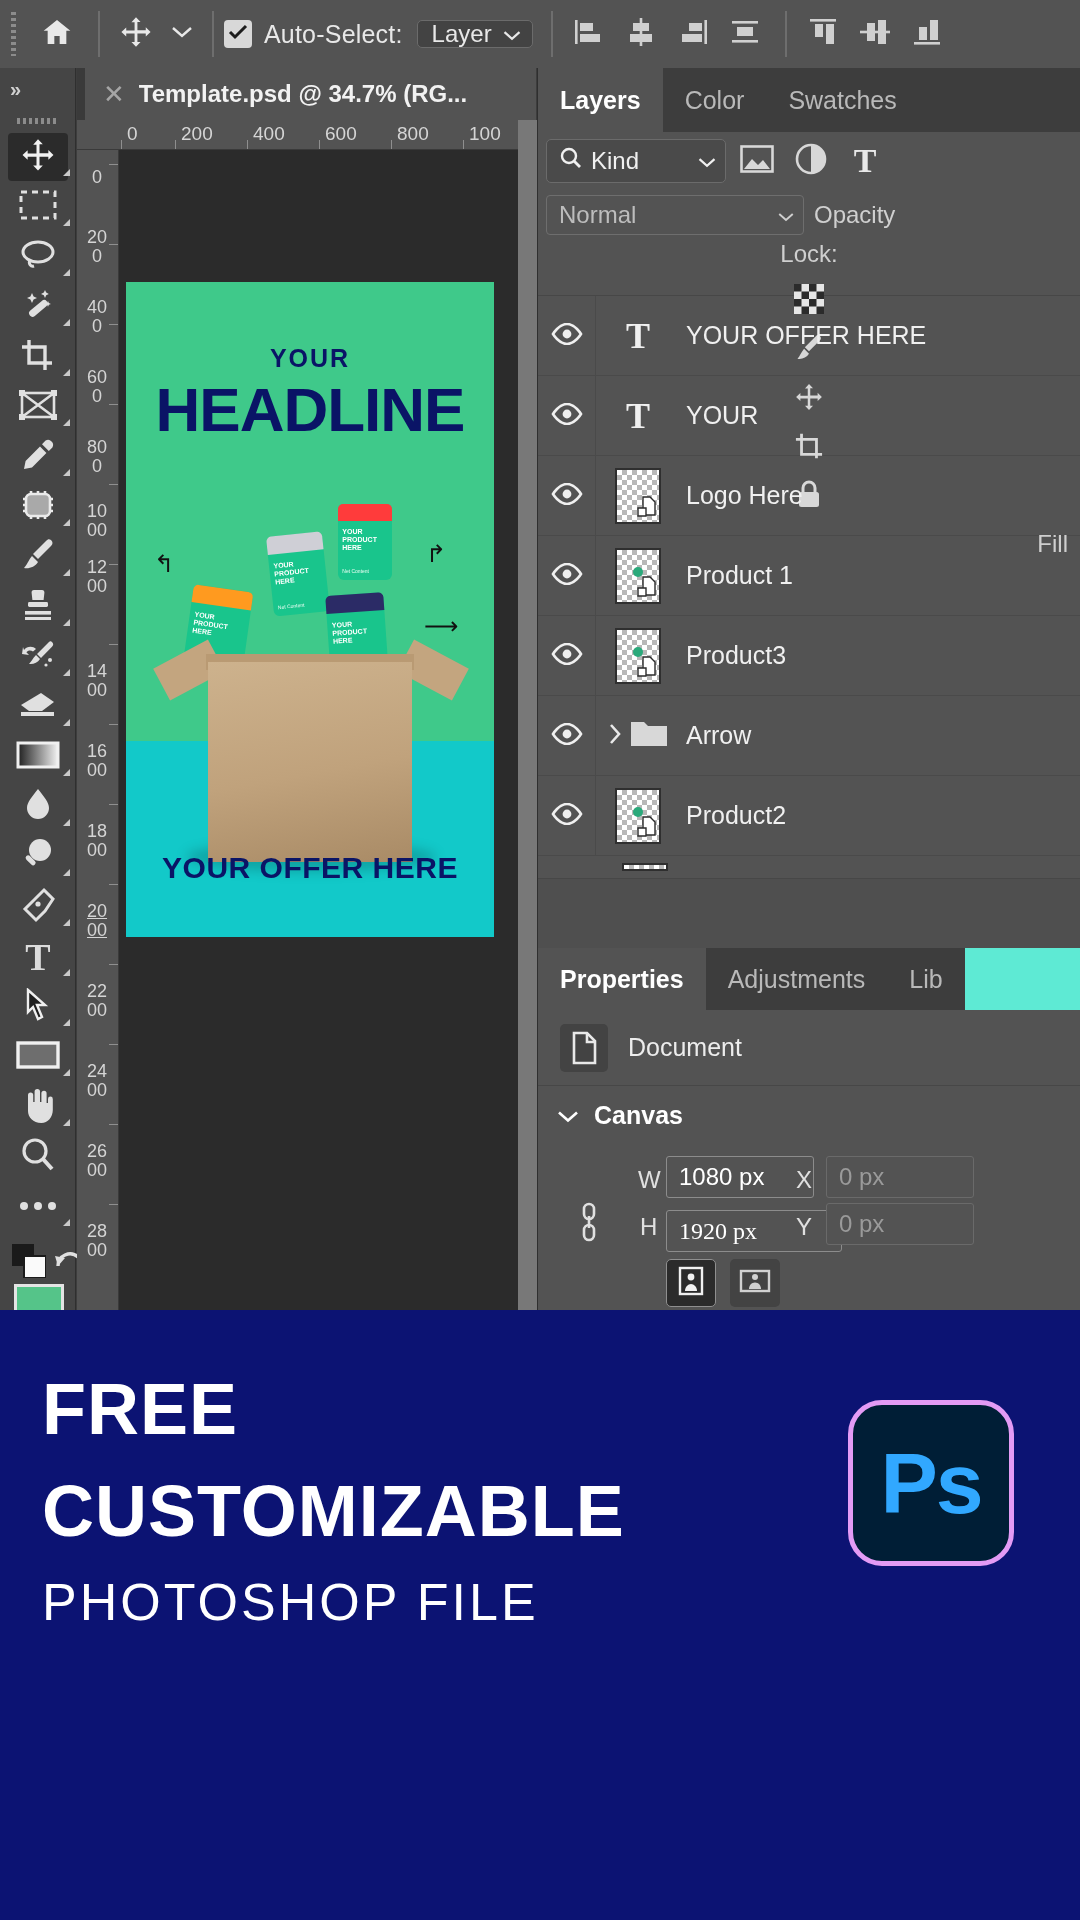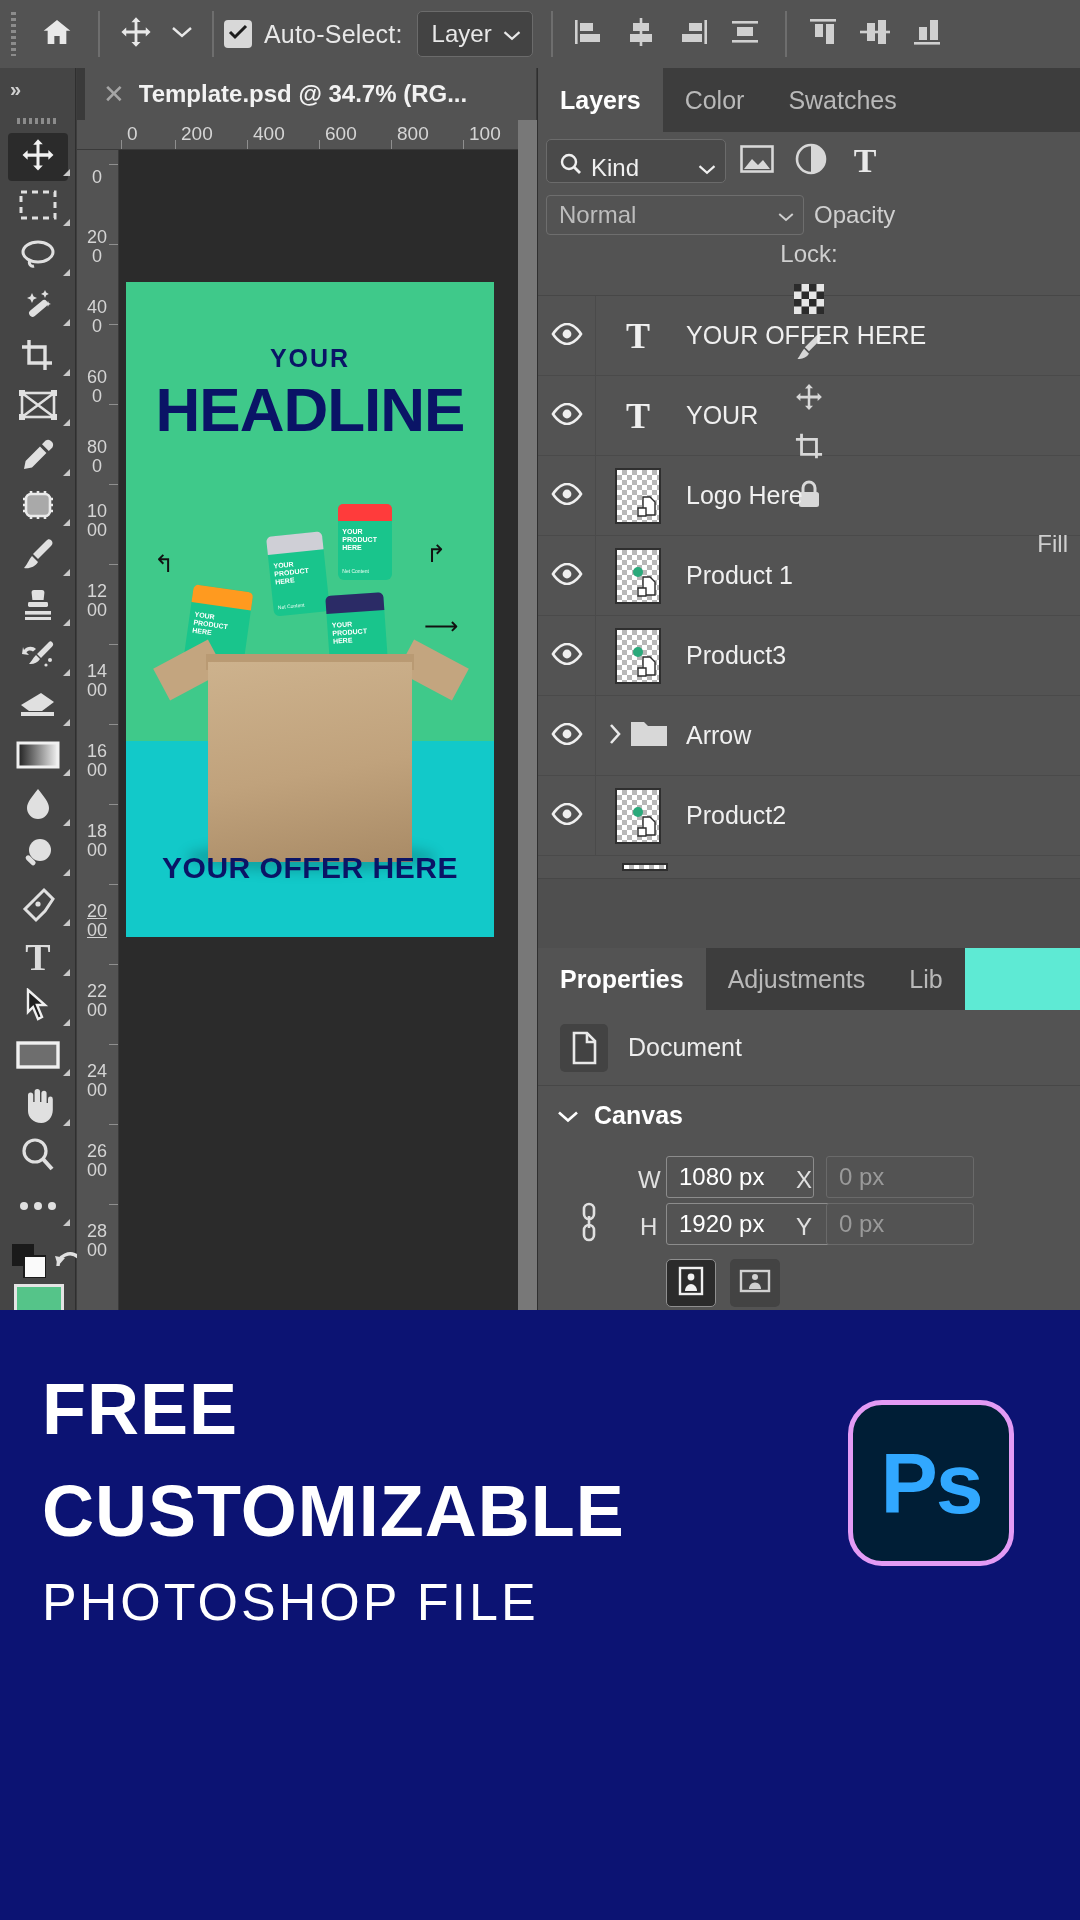--- a/index.html
+++ b/index.html
@@ -23,21 +23,21 @@
   .ob-home { width: 62px; display:flex; align-items:center; justify-content:center; }
   .ob-sep { width: 2px; height: 46px; background: #6e6e6e; margin: 0 10px; }
   .ob-tool { width: 52px; display:flex; align-items:center; justify-content:center; }
   .ob-chev { width: 40px; display:flex; align-items:center; justify-content:center; }
   .ob-check {
     width: 28px; height: 28px; background: #d8d8d8; border-radius: 4px;
     display:flex; align-items:center; justify-content:center; margin-right: 12px;
   }
   .ob-label { color: #e8e8e8; font-size: 25px; letter-spacing: .2px; }
   .ob-select {
-    margin-left: 14px; height: 46px; min-width: 108px; background: #434343;
+    margin-left: 14px; height: 28px; min-width: 108px; background: #434343;
     border: 1px solid #6b6b6b; border-radius: 5px;
     display: flex; align-items: center; justify-content: space-between;
     padding: 0 10px 0 14px; color: #e8e8e8; font-size: 24px; gap: 10px;
   }
   .align-group { display: flex; align-items: center; }
   .align-btn { width: 52px; height: 68px; display:flex; align-items:center; justify-content:center; }
 
   
   .toolbar {
     position: absolute; left: 0; top: 68px; width: 76px; height: 1242px;
@@ -148,21 +148,21 @@
   .panel-tabs { display: flex; height: 64px; background: #3d3d3d; align-items: stretch; }
   .ptab {
     display: flex; align-items: center; padding: 0 22px;
     color: #b9b9b9; font-size: 25px; background: #3d3d3d;
   }
   .ptab.active { background: #535353; color: #ffffff; font-weight: bold; }
   .layers-body { background: #535353; }
   .filter-row { display: flex; align-items: center; height: 58px; padding: 0 8px; gap: 8px; }
   .kind-select {
     flex: 0 0 auto; width: 180px; height: 44px; background: #4a4a4a;
-    border: 1px solid #6b6b6b; border-radius: 5px; display: flex; align-items: flex-end;
+    border: 1px solid #6b6b6b; border-radius: 5px; display: flex; align-items: center;
     padding: 0 8px 0 12px; gap: 8px; color: #f0f0f0; font-size: 24px;
   }
   .kind-select .lbl { flex: 1; }
   .ficon { width: 46px; height: 44px; display:flex; align-items:center; justify-content:center; }
   .blend-row { display: flex; align-items: center; height: 50px; padding: 0 8px; gap: 10px; }
   .blend-select {
     width: 258px; height: 40px; background: #535353; border: 1px solid #6e6e6e;
     border-radius: 4px; display: flex; align-items: center; justify-content: space-between;
     padding: 0 8px 0 12px; color: #bdbdbd; font-size: 24px;
   }
@@ -649,21 +649,21 @@
       <i class="tick" style="left:386px;"></i>
     </div>
 
     <div class="ruler-v">
       <span style="top:18px;">0</span>
       <span style="top:78px;">200</span>
       <span style="top:148px;">400</span>
       <span style="top:218px;">600</span>
       <span style="top:288px;">800</span>
       <span style="top:352px;">1000</span>
-      <span style="top:432px;">1200</span>
+      <span style="top:408px;">1200</span>
       <span style="top:512px;">1400</span>
       <span style="top:592px;">1600</span>
       <span style="top:672px;">1800</span>
       <span style="top:752px;text-decoration:underline;">2000</span>
       <span style="top:832px;">2200</span>
       <span style="top:912px;">2400</span>
       <span style="top:992px;">2600</span>
       <span style="top:1072px;">2800</span>
 
       <i class="tick" style="top:14px;"></i>
@@ -1036,21 +1036,21 @@
             </svg>
           </span>
 
           <span class="fld-lbl" style="left:100px;top:22px;">W</span>
           <span class="fld" style="left:128px;top:12px;width:148px;">1080 px</span>
 
           <span class="fld-lbl" style="left:258px;top:22px;">X</span>
           <span class="fld dim" style="left:288px;top:12px;width:148px;">0 px</span>
 
           <span class="fld-lbl" style="left:102px;top:69px;">H</span>
-          <span class="fld" style="left:128px;top:59px;width:176px;">1920 px</span>
+          <span class="fld" style="left:128px;top:66px;width:176px;font-family:Liberation Serif, serif;">1920 px</span>
 
           <span class="fld-lbl" style="left:258px;top:69px;">Y</span>
           <span class="fld dim" style="left:288px;top:59px;width:148px;">0 px</span>
 
           <div class="orient-row" style="position:absolute;left:0;top:106px;">
             <div class="orient-btn sel">
               <span>
                 <svg width="26" height="30" viewBox="0 0 26 30">
                   <rect x="2" y="2" width="22" height="26" fill="none" stroke="#f0f0f0" stroke-width="2.4"></rect>
                   <circle cx="13" cy="11" r="3.4" fill="#f0f0f0"></circle>

